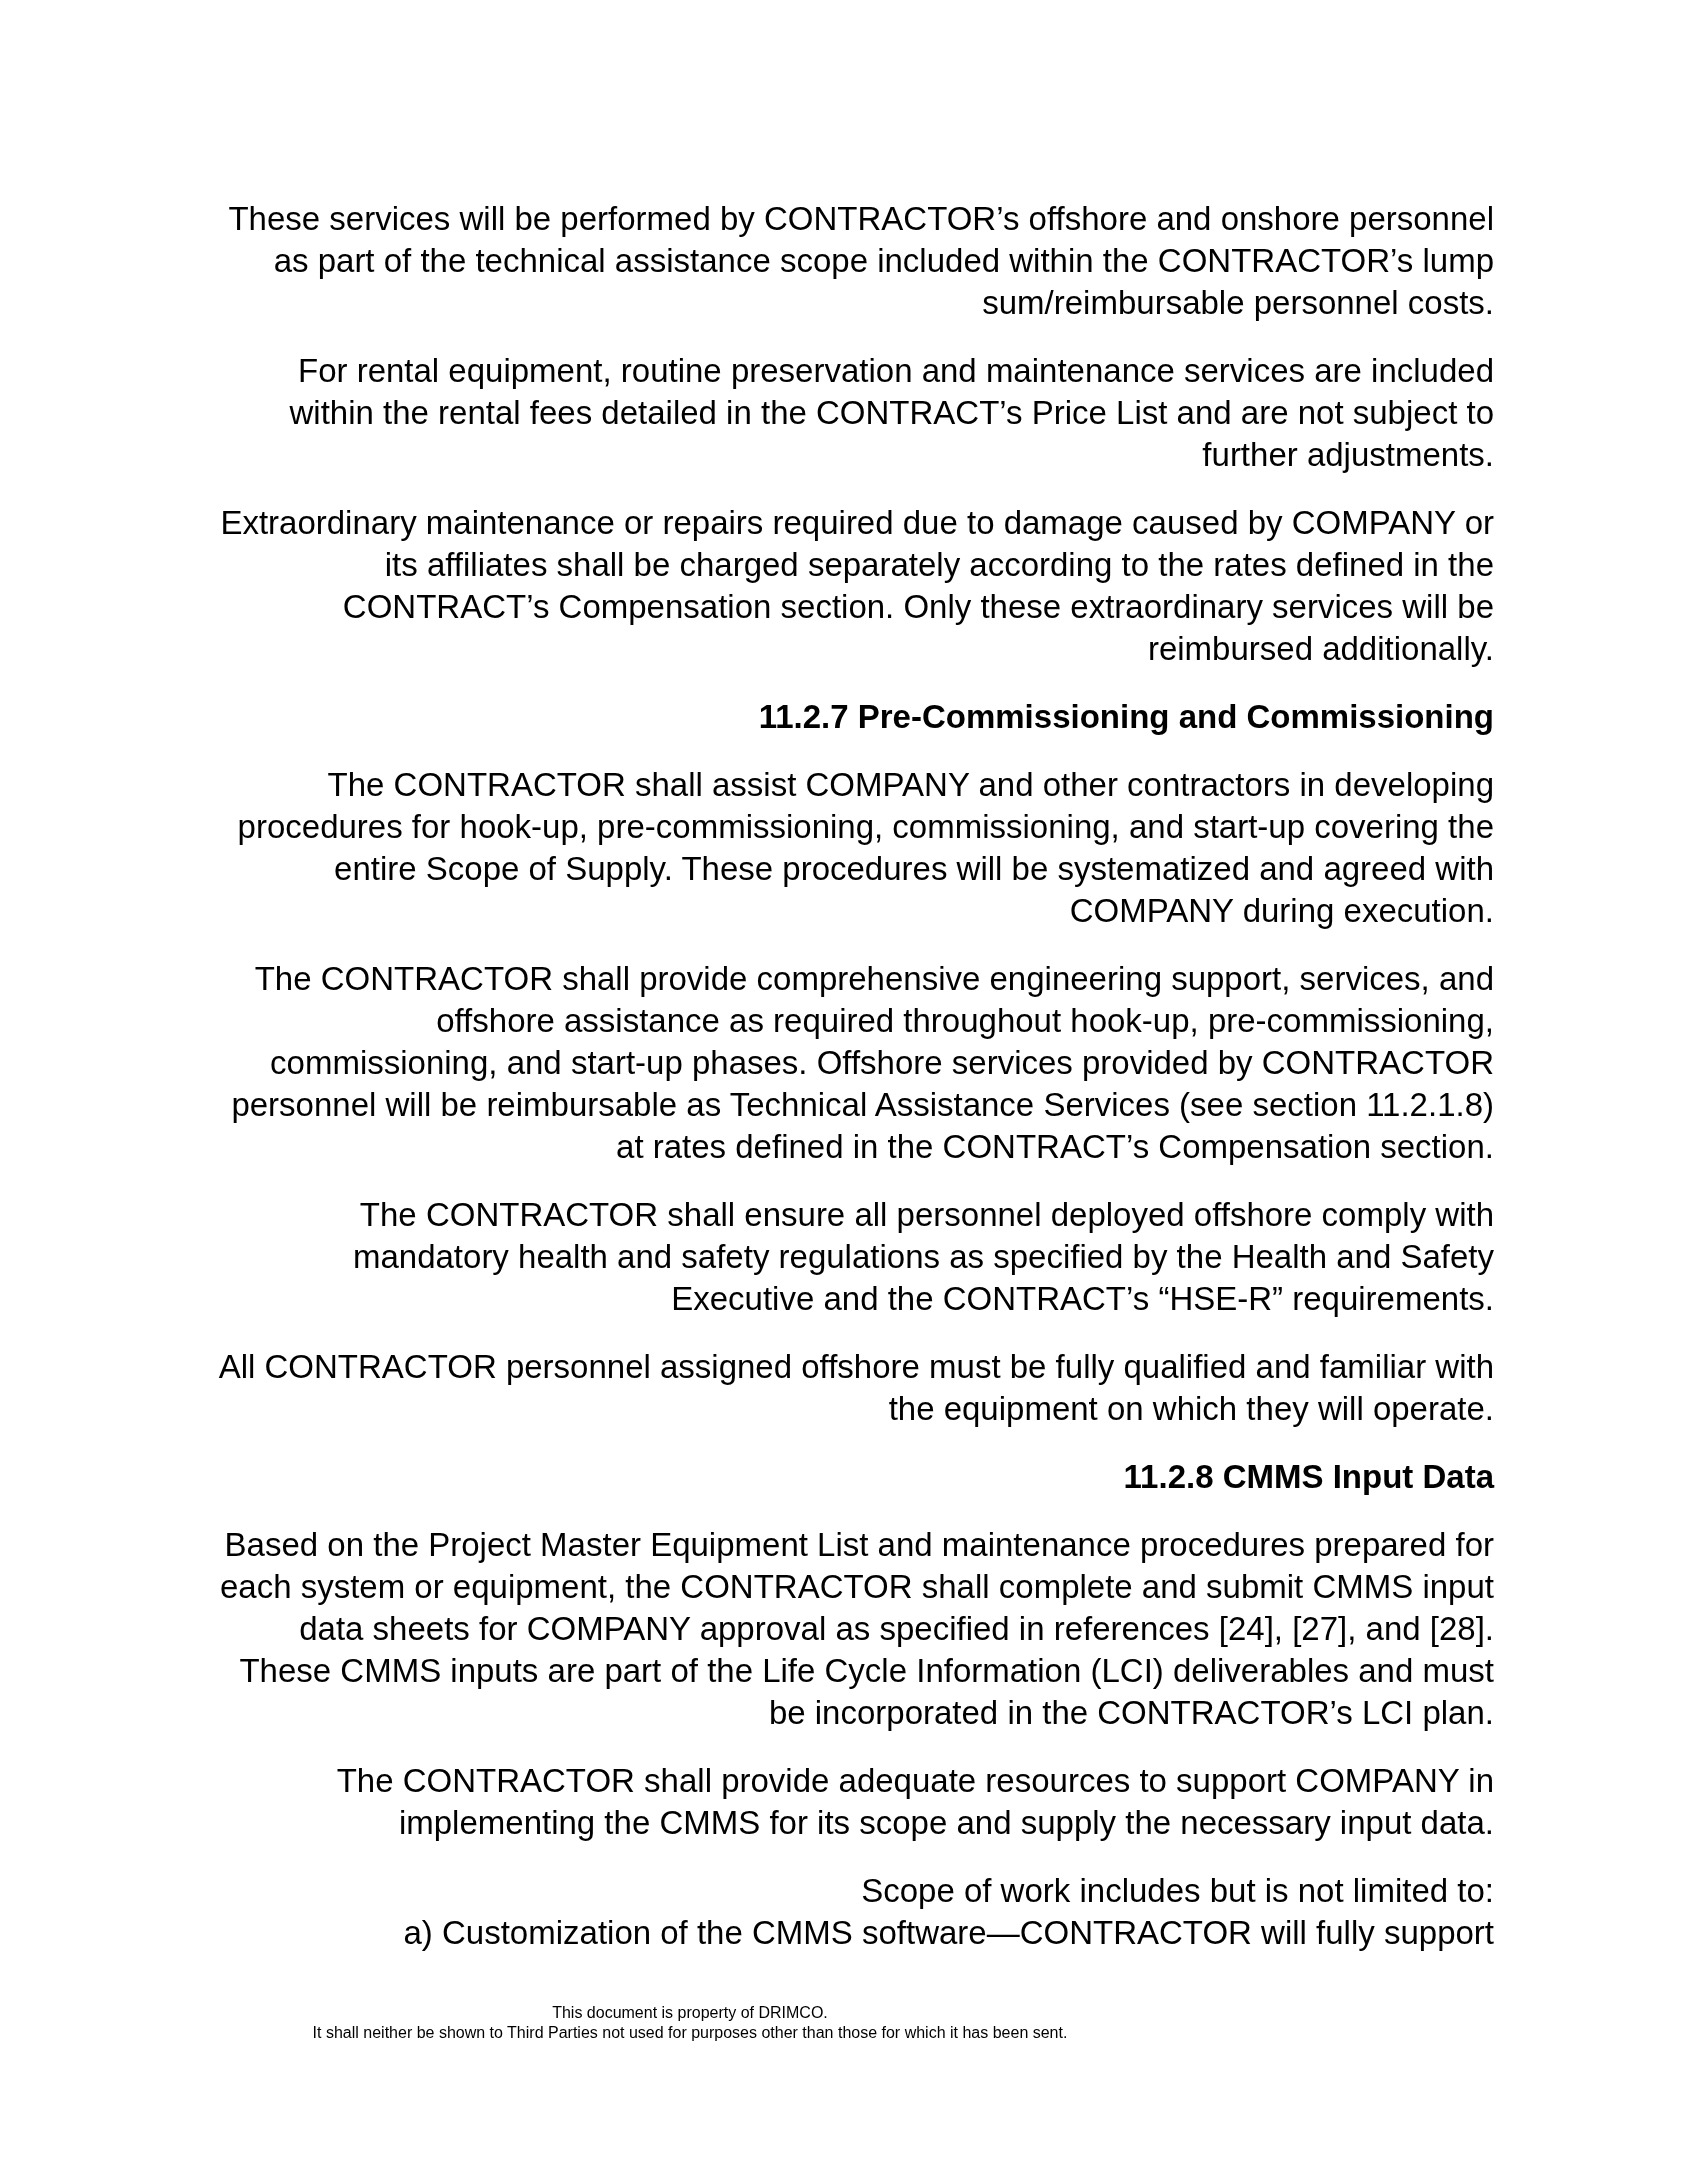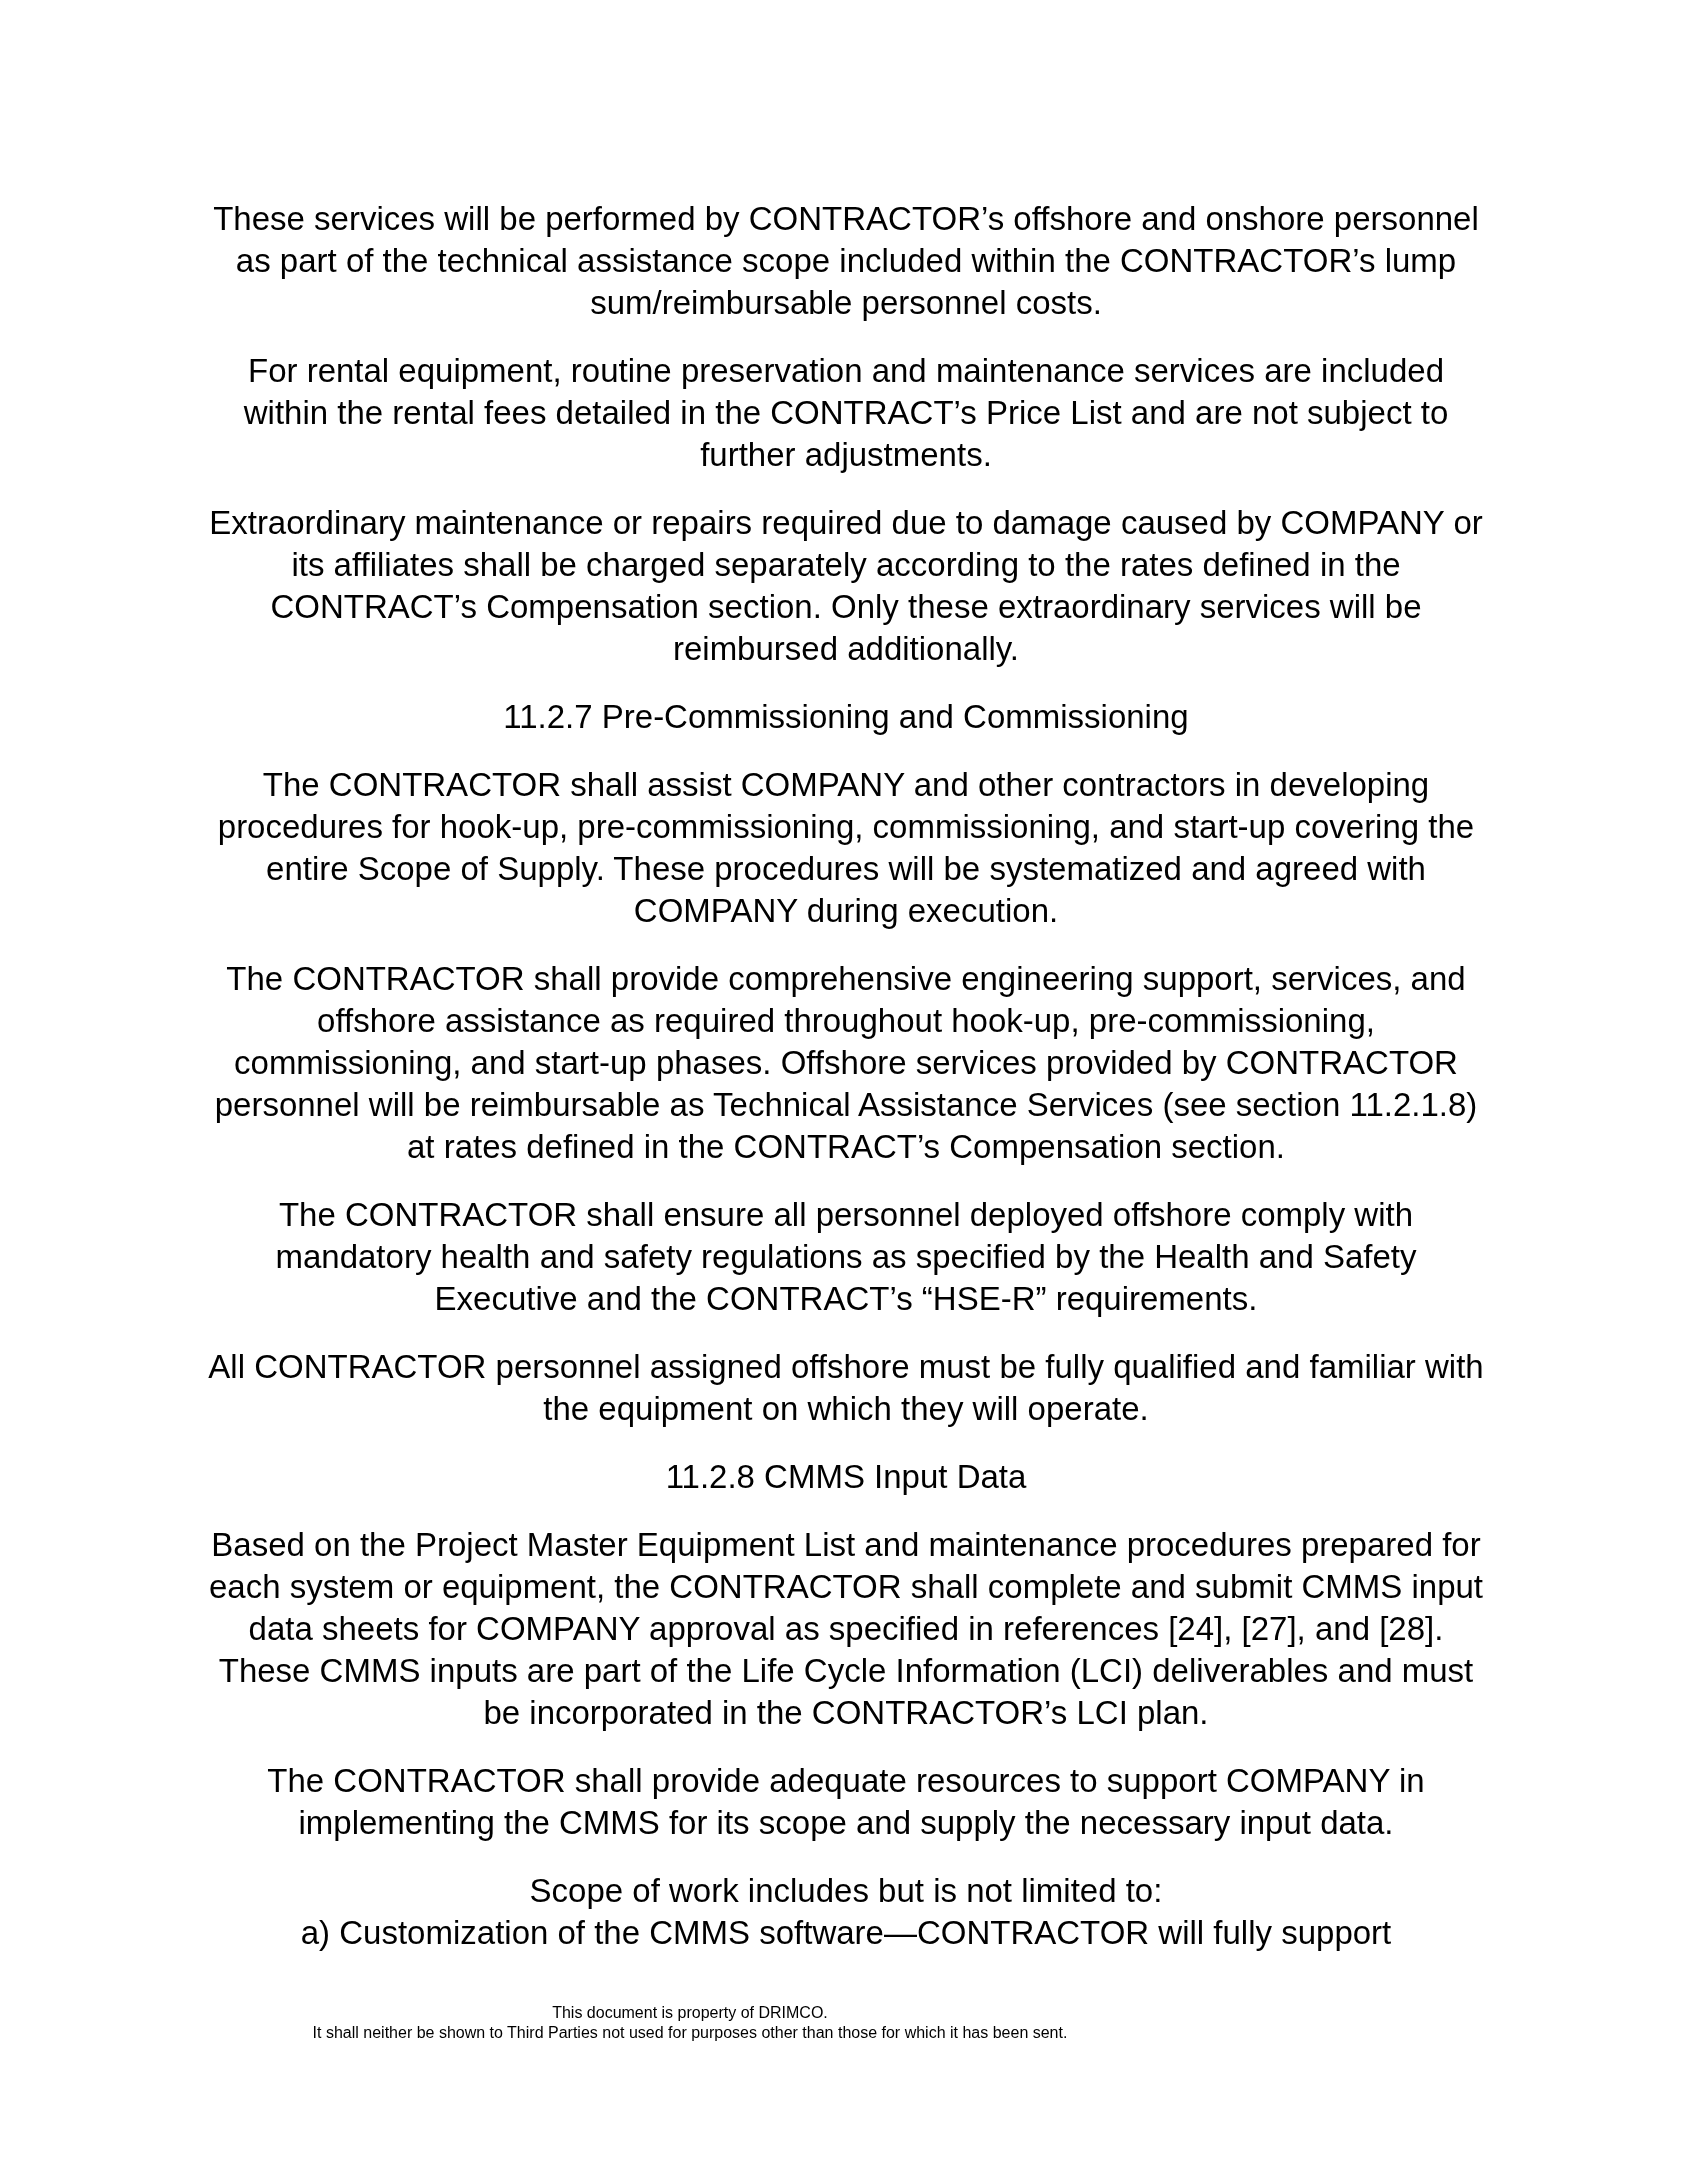--- a/index.html
+++ b/index.html
@@ -21,24 +21,24 @@
     top: 198px;
     width: 1296px;
   }
   .content p,
   .content h3 {
     margin: 0 0 26px 0;
     font-size: 33px;
     line-height: 42px;
     font-weight: normal;
     white-space: pre-line;
-    text-align: center;
+    text-align: right;
   }
   .content h3 {
-    font-weight: normal;
+    font-weight: bold;
   }
   .footer {
     position: absolute;
     left: 0;
     top: 2003px;
     width: 1380px;
     text-align: center;
     font-size: 16px;
     line-height: 20px;
   }

